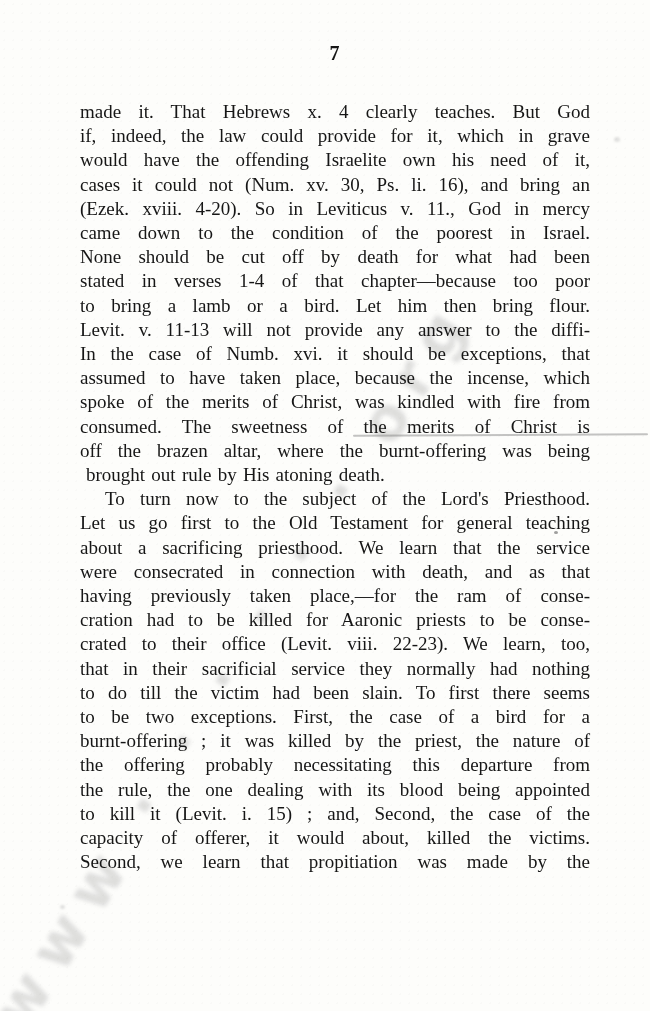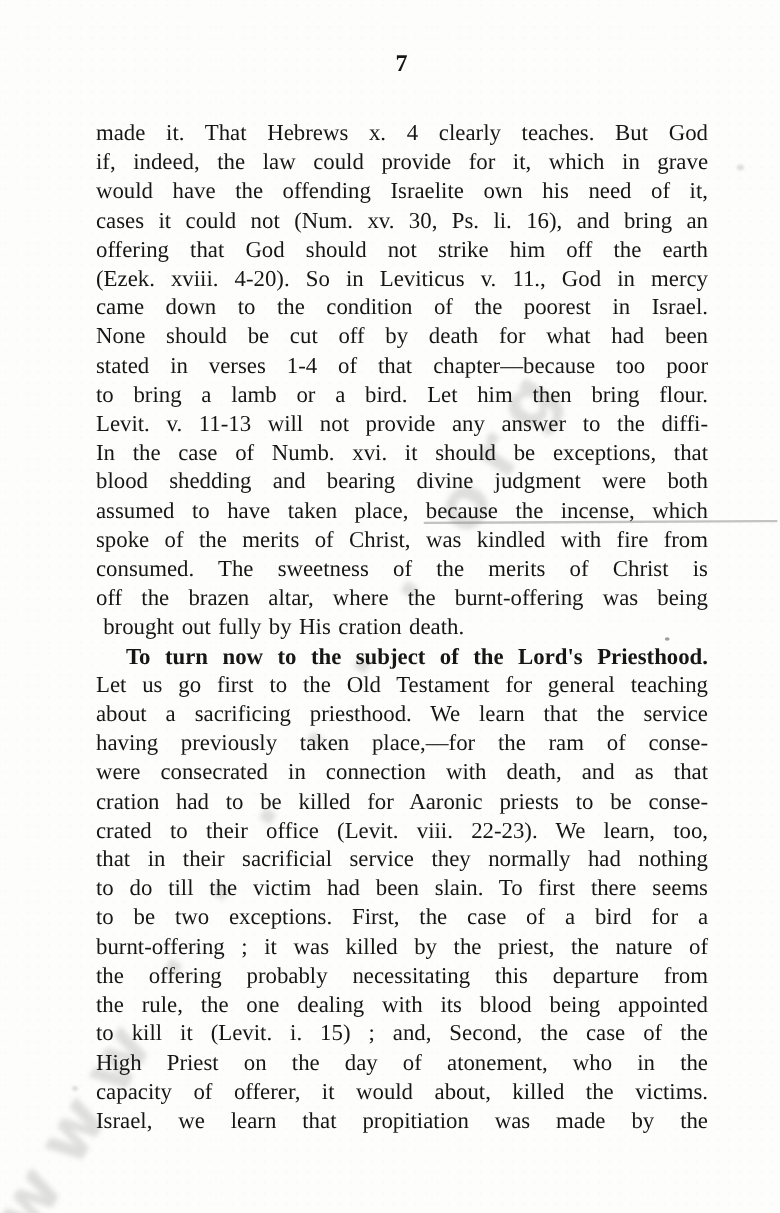--- a/index.html
+++ b/index.html
@@ -43,21 +43,20 @@
     text-align: justify;
     text-align-last: justify;
     white-space: normal;
   }
   .line.short {
     text-align-last: left;
     text-indent: 6px;
   }
   .line.indent {
     text-indent: 25px;
-    font-weight: bold;
   }
   .watermark {
     position: absolute;
     left: -20px;
     top: 1005px;
     width: 1250px;
     transform: rotate(-58deg);
     transform-origin: left top;
     font-family: "DejaVu Sans", sans-serif;
     font-size: 58px;
@@ -99,51 +98,48 @@
 
   <div class="watermark">www · · · · · · org</div>
 
   <div class="page-number">7</div>
 
   <div class="body-text" id="body-text">
       <div class="line">made it.  That Hebrews x. 4 clearly teaches.  But God</div>
       <div class="line">if, indeed, the law could provide for it, which in grave</div>
       <div class="line">would have the offending Israelite own his need of it,</div>
       <div class="line">cases it could not (Num. xv. 30, Ps. li. 16), and bring an</div>
-      <div class="line">offering that God should not strike him off the earth</div>
       <div class="line">(Ezek. xviii. 4-20).  So in Leviticus v. 11., God in mercy</div>
       <div class="line">came down to the condition of the poorest in Israel.</div>
       <div class="line">None should be cut off by death for what had been</div>
       <div class="line">stated in verses 1-4 of that chapter—because too poor</div>
       <div class="line">to bring a lamb or a bird.  Let him then bring flour.</div>
       <div class="line">Levit. v. 11-13 will not provide any answer to the diffi-</div>
       <div class="line">In the case of Numb. xvi. it should be exceptions, that</div>
-      <div class="line">blood shedding and bearing divine judgment were both</div>
       <div class="line">assumed to have taken place, because the incense, which</div>
       <div class="line">spoke of the merits of Christ, was kindled with fire from</div>
       <div class="line">consumed.  The sweetness of the merits of Christ is</div>
       <div class="line">off the brazen altar, where the burnt-offering was being</div>
-      <div class="line short">brought out fully by His cration death.</div>
+      <div class="line short">brought out rule by His atoning death.</div>
       <div class="line indent">To turn now to the subject of the Lord's Priesthood.</div>
       <div class="line">Let us go first to the Old Testament for general teaching</div>
       <div class="line">about a sacrificing priesthood.  We learn that the service</div>
+      <div class="line">were consecrated in connection with death, and as that</div>
       <div class="line">having previously taken place,—for the ram of conse-</div>
-      <div class="line">were consecrated in connection with death, and as that</div>
       <div class="line">cration had to be killed for Aaronic priests to be conse-</div>
       <div class="line">crated to their office (Levit. viii. 22-23).  We learn, too,</div>
       <div class="line">that in their sacrificial service they normally had nothing</div>
       <div class="line">to do till the victim had been slain.  To first there seems</div>
       <div class="line">to be two exceptions.  First, the case of a bird for a</div>
       <div class="line">burnt-offering ; it was killed by the priest, the nature of</div>
       <div class="line">the offering probably necessitating this departure from</div>
       <div class="line">the rule, the one dealing with its blood being appointed</div>
       <div class="line">to kill it (Levit. i. 15) ; and, Second, the case of the</div>
-      <div class="line">High Priest on the day of atonement, who in the</div>
       <div class="line">capacity of offerer, it would about, killed the victims.</div>
-      <div class="line">Israel, we learn that propitiation was made by the</div>
+      <div class="line">Second, we learn that propitiation was made by the</div>
     </div>
 
   <div class="strike-artifact"></div>
 
   <div class="dot-artifact"></div>
 
   <div class="speck-1"></div>
   <div class="speck-2"></div>
 
 </div>

